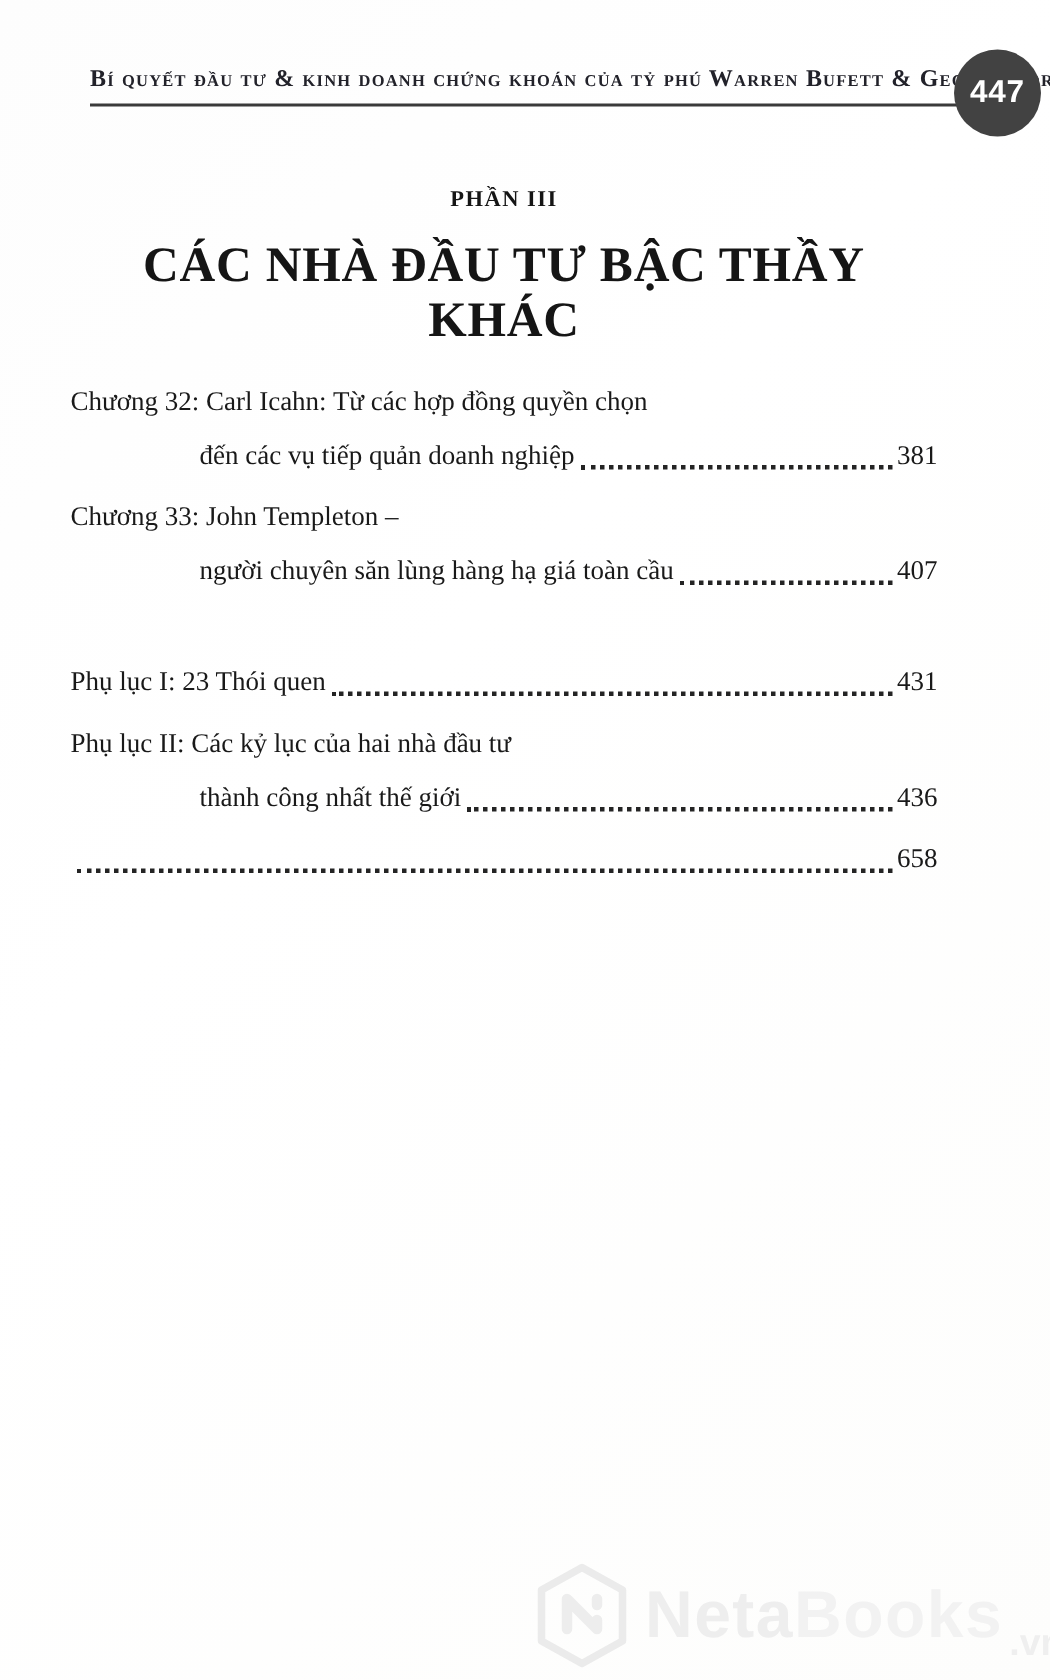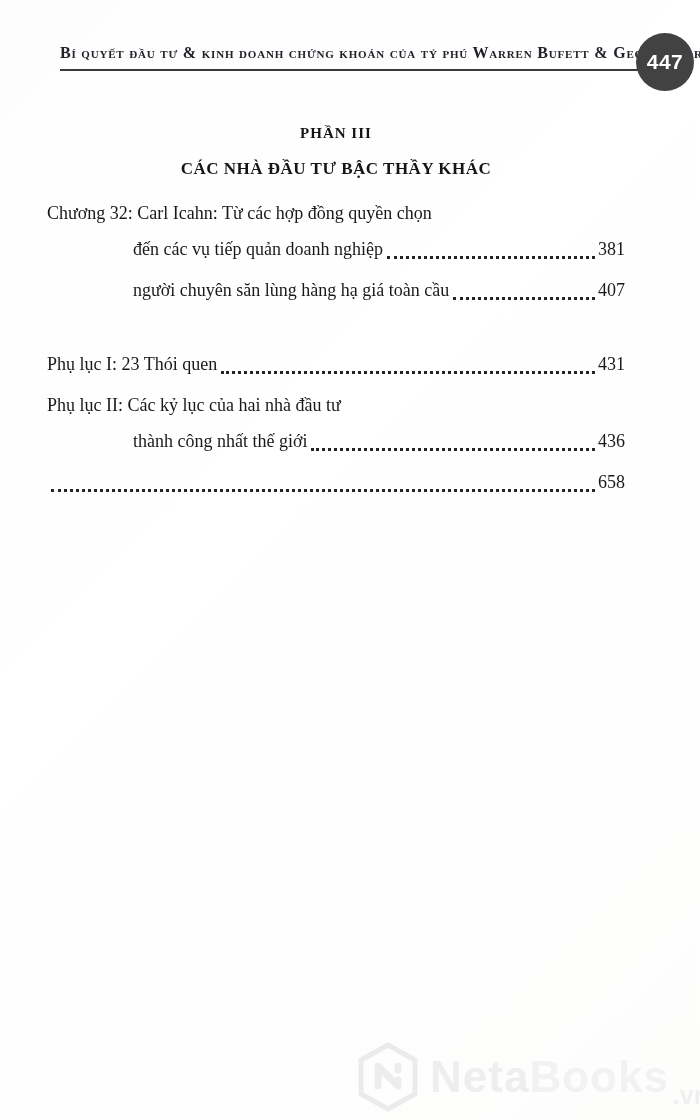--- a/index.html
+++ b/index.html
@@ -65,21 +65,21 @@
     margin: 48px 0 0 0;
     text-align: center;
     font-size: 15px;
     font-weight: bold;
     letter-spacing: 1px;
     color: #151515;
   }
   .part-subtitle {
     margin: 17px 0 0 0;
     text-align: center;
-    font-size: 17px;
+    font-size: 33px;
     font-weight: bold;
     letter-spacing: 0.5px;
     color: #151515;
   }
   .toc-list {
     margin-top: 16px;
   }
   .toc-entry {
     margin-bottom: 5px;
   }
@@ -168,20 +168,23 @@
           <span class="toc-text">Chương 32: Carl Icahn: Từ các hợp đồng quyền chọn</span>
         </div>
         <div class="toc-line indent">
           <span class="toc-text">đến các vụ tiếp quản doanh nghiệp</span>
           <span class="leader"></span>
           <span class="pagenum">381</span>
         </div>
       </div>
 
       <div class="toc-entry">
+        <div class="toc-line">
+          <span class="toc-text">Chương 33: John Templeton –</span>
+        </div>
         <div class="toc-line indent">
           <span class="toc-text">người chuyên săn lùng hàng hạ giá toàn cầu</span>
           <span class="leader"></span>
           <span class="pagenum">407</span>
         </div>
       </div>
 
 
       <div class="toc-entry gap-before">
         <div class="toc-line">

